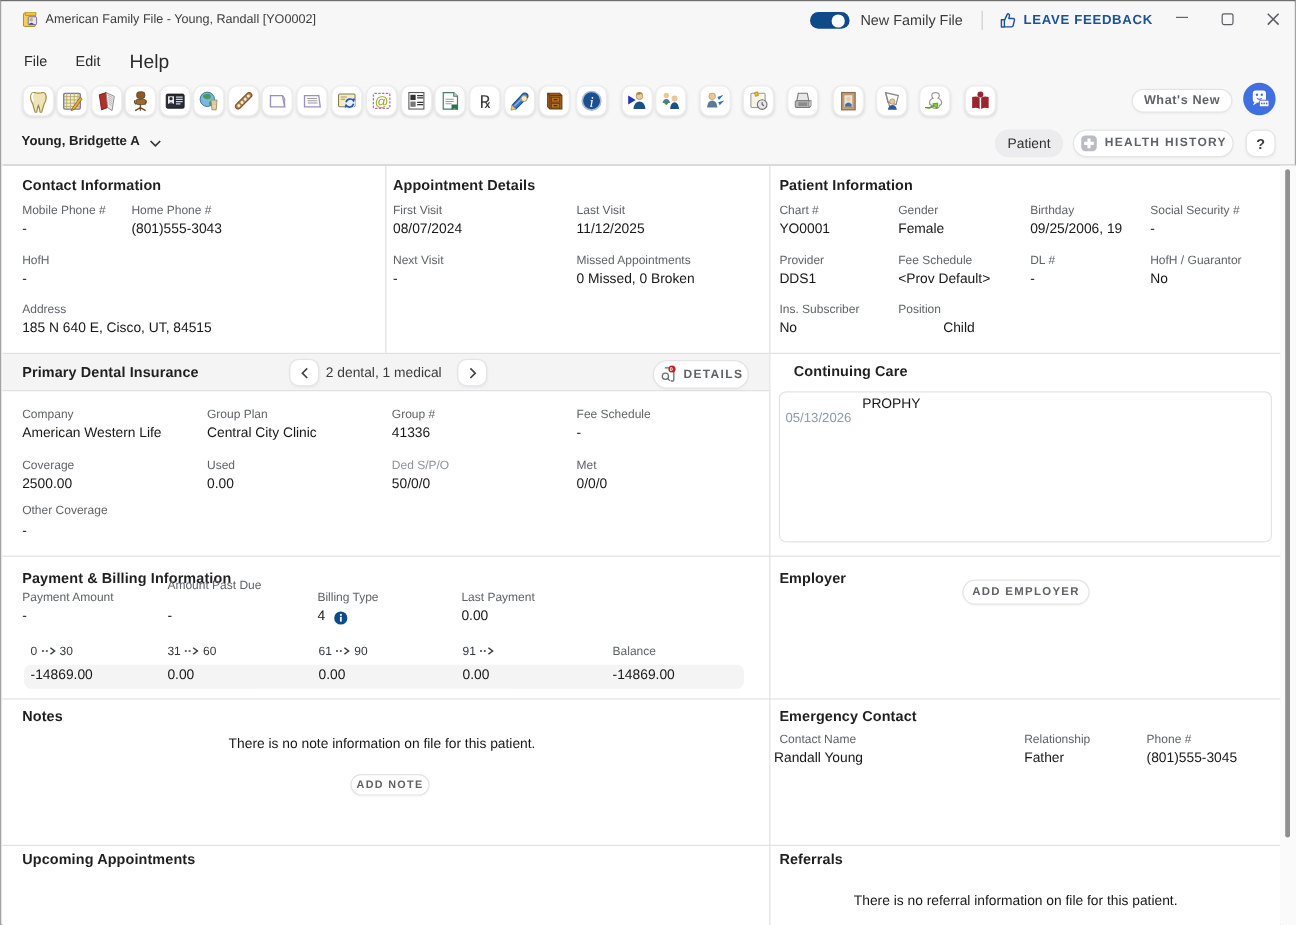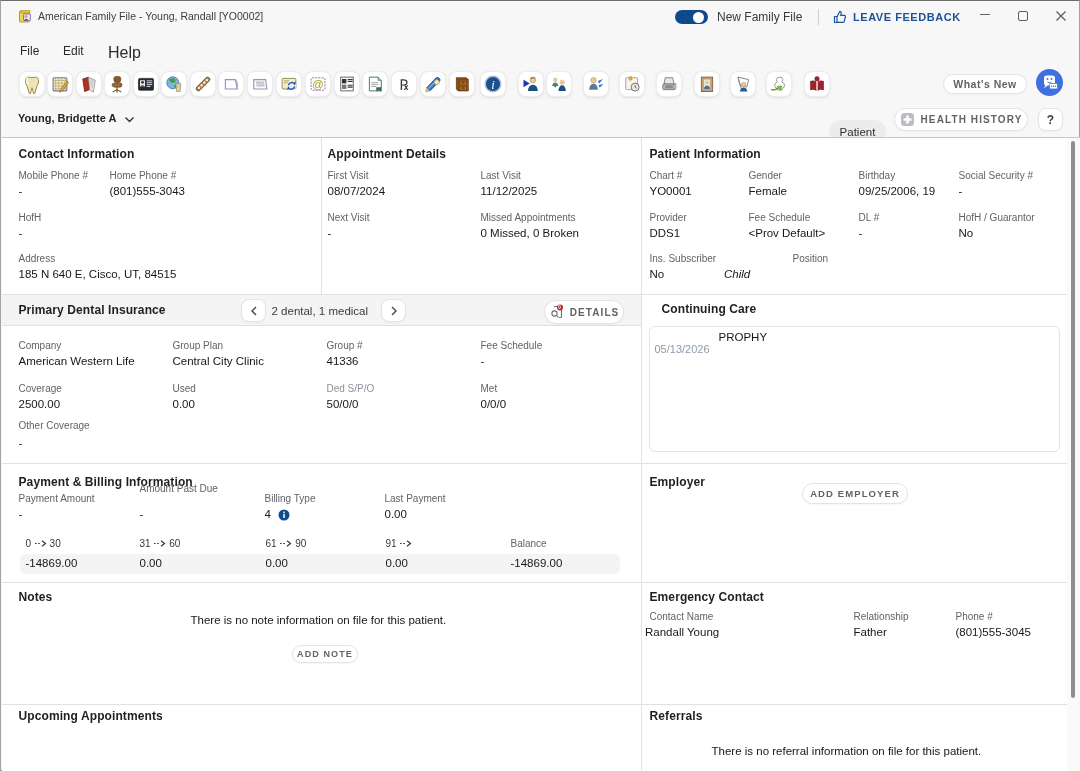--- a/index.html
+++ b/index.html
@@ -262,21 +262,21 @@
     <rect x="13.5" y="14.5" width="8" height="5.5" rx="1.2" fill="#fff" stroke="#4070e0" stroke-width="0.8"></rect>
     <circle cx="15.5" cy="17.2" r="0.7" fill="#4070e0"></circle>
     <circle cx="17.5" cy="17.2" r="0.7" fill="#4070e0"></circle>
     <circle cx="19.5" cy="17.2" r="0.7" fill="#4070e0"></circle>
   </svg>
 
   <div class="abs" style="left:17px;top:112px;font-size:11px;font-weight:bold;color:#232323;">Young, Bridgette A</div>
   <svg class="abs" style="left:123px;top:115px" width="11" height="8" viewBox="0 0 11 8">
     <path d="M1.5 1.5 L5.5 5.5 L9.5 1.5" fill="none" stroke="#333" stroke-width="1.4"></path>
   </svg>
-  <div class="btn" style="left:828px;top:107px;width:57px;height:23px;background:#ececee;border-color:#ececee;box-shadow:none;font-weight:normal;letter-spacing:0;font-size:11.5px;color:#2f2f2f;border-radius:12px;margin-top:12px;">Patient</div>
+  <div class="btn" style="left:828px;top:107px;width:57px;height:23px;background:#ececee;border-color:#ececee;box-shadow:none;font-weight:normal;letter-spacing:0;font-size:11.5px;color:#2f2f2f;border-radius:12px;">Patient</div>
   <div class="btn" style="left:893px;top:107px;width:134px;height:23px;border-radius:12px;font-size:10px;">
     <svg width="15" height="15" viewBox="0 0 15 15" style="margin-right:6px;">
       <rect x="1" y="1" width="13" height="13" rx="3.5" fill="#b9bdc3"></rect>
       <path d="M6.2 3.5 h2.6 v2.7 h2.7 v2.6 h-2.7 v2.7 h-2.6 v-2.7 h-2.7 v-2.6 h2.7 z" fill="#fff"></path>
     </svg>
     HEALTH HISTORY</div>
   <div class="btn" style="left:1037px;top:107px;width:25px;height:23px;border-radius:8px;font-size:12px;letter-spacing:0;color:#3c3c3c;">?</div>
 
   <div class="abs" style="left:1px;top:137px;width:1065px;height:633px;background:#fff;"></div>
   <div class="hline" style="left:1px;top:136px;width:1078px;background:#c7c7ca;"></div>
@@ -323,23 +323,23 @@
   <div class="abs vl" style="left:957.5px;top:185px;">-</div>
   <div class="abs lb" style="left:648.5px;top:212px;">Provider</div>
   <div class="abs lb" style="left:747.5px;top:212px;">Fee Schedule</div>
   <div class="abs lb" style="left:857.5px;top:212px;">DL #</div>
   <div class="abs lb" style="left:957.5px;top:212px;">HofH / Guarantor</div>
   <div class="abs vl" style="left:648.5px;top:227px;">DDS1</div>
   <div class="abs vl" style="left:747.5px;top:227px;">&lt;Prov Default&gt;</div>
   <div class="abs vl" style="left:857.5px;top:227px;">-</div>
   <div class="abs vl" style="left:957.5px;top:227px;">No</div>
   <div class="abs lb" style="left:648.5px;top:253px;">Ins. Subscriber</div>
-  <div class="abs lb" style="left:747.5px;top:253px;margin-left:44px;">Position</div>
+  <div class="abs lb" style="left:747.5px;top:253px;">Position</div>
   <div class="abs vl" style="left:648.5px;top:268px;">No</div>
-  <div class="abs vl" style="left:723px;top:268px;font-style:italic;">Child</div>
+  <div class="abs vl" style="left:785px;top:268px;">Child</div>
 
   <div class="abs" style="left:1px;top:294px;width:639px;height:31px;background:#f4f4f5;border-bottom:1px solid #e1e1e3;"></div>
   <div class="abs hd" style="left:17.5px;top:303px;">Primary Dental Insurance</div>
   <div class="btn" style="left:240px;top:298px;width:25px;height:23px;border-radius:8px;">
     <svg width="8" height="10" viewBox="0 0 8 10">
         <path d="M6 1 L2 5 L6 9" fill="none" stroke="#444" stroke-width="1.4"></path>
       </svg>
   </div>
   <div class="abs" style="left:270.5px;top:305px;font-size:11.5px;color:#3c3c3c;">2 dental, 1 medical</div>
   <div class="btn" style="left:380px;top:298px;width:25px;height:23px;border-radius:8px;">

